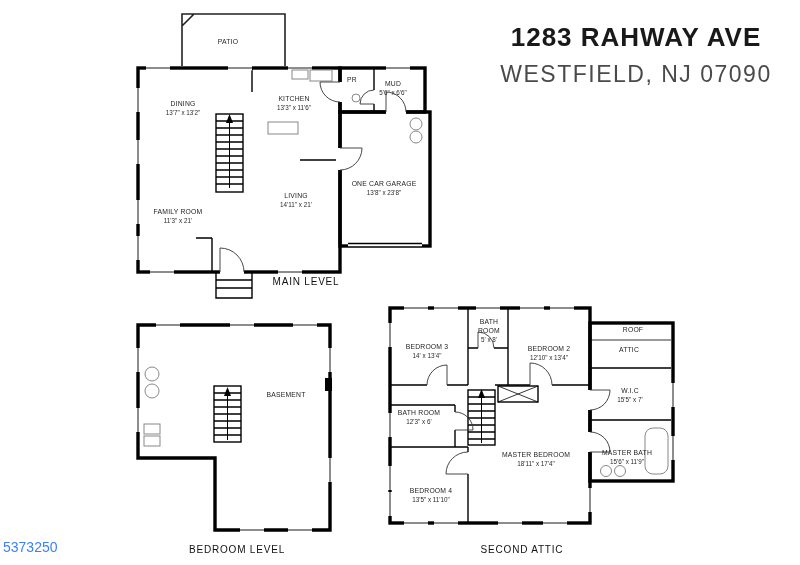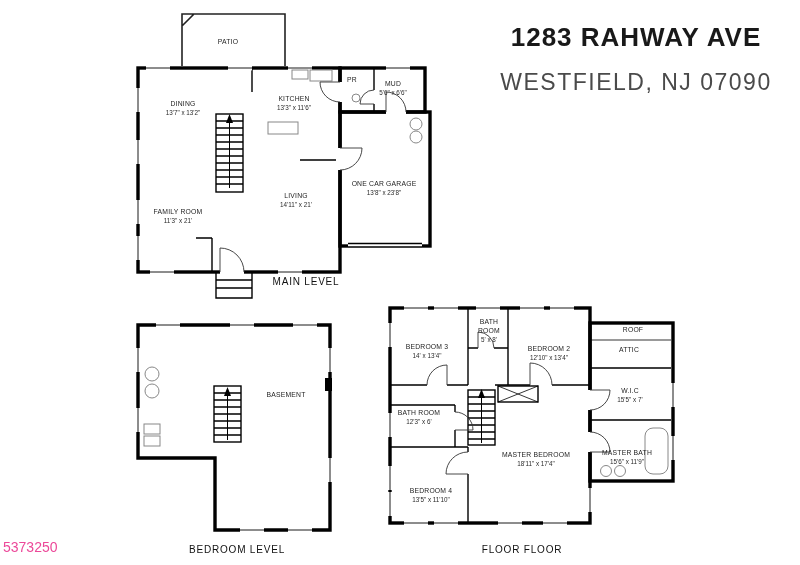--- a/index.html
+++ b/index.html
@@ -15,22 +15,22 @@
   }
   .room .rn { font-size:6.8px; letter-spacing:.2px; }
   .room .rd { font-size:6.3px; color:#2a2a2a; }
   .room.stack { white-space:normal; width:36px; }
   .floor-label {
     position:absolute; transform:translate(-50%,-50%);
     font-size:10px; letter-spacing:.8px; color:#111; white-space:nowrap;
   }
   .header { position:absolute; left:480px; top:22px; width:312px; text-align:center; }
   .addr1 { font-size:26px; font-weight:700; letter-spacing:1px; color:#191919; }
-  .addr2 { font-size:23px; font-weight:400; letter-spacing:1.5px; color:#4a4a4a; margin-top:16px; }
-  .listing-id { position:absolute; left:3px; top:539px; font-size:14px; color:#ec4899; }
+  .addr2 { font-size:23px; font-weight:400; letter-spacing:1.5px; color:#4a4a4a; margin-top:8px; }
+  .listing-id { position:absolute; left:3px; top:539px; font-size:14px; color:#3b82f6; }
 </style>
 </head>
 <body>
 
 <div class="canvas">
 
   <svg class="plans" width="800" height="565" viewBox="0 0 800 565">
     <defs>
       <g id="winH">
         <rect x="-12" y="-2.4" width="24" height="4.8" fill="#fff"></rect>
@@ -263,15 +263,15 @@
     <div class="rd">18'11" x 17'4"</div>
   </div>
   <div class="room" style="left:627px;top:457px">
     <div class="rn">MASTER BATH</div>
     <div class="rd">15'6" x 11'9"</div>
   </div>
   <div class="room" style="left:431px;top:495px">
     <div class="rn">BEDROOM 4</div>
     <div class="rd">13'5" x 11'10"</div>
   </div>
-  <div class="floor-label" style="left:522px;top:549px">FLOOR FLOOR</div>
+  <div class="floor-label" style="left:522px;top:549px">SECOND ATTIC</div>
 
 </div>
 
 </body></html>

